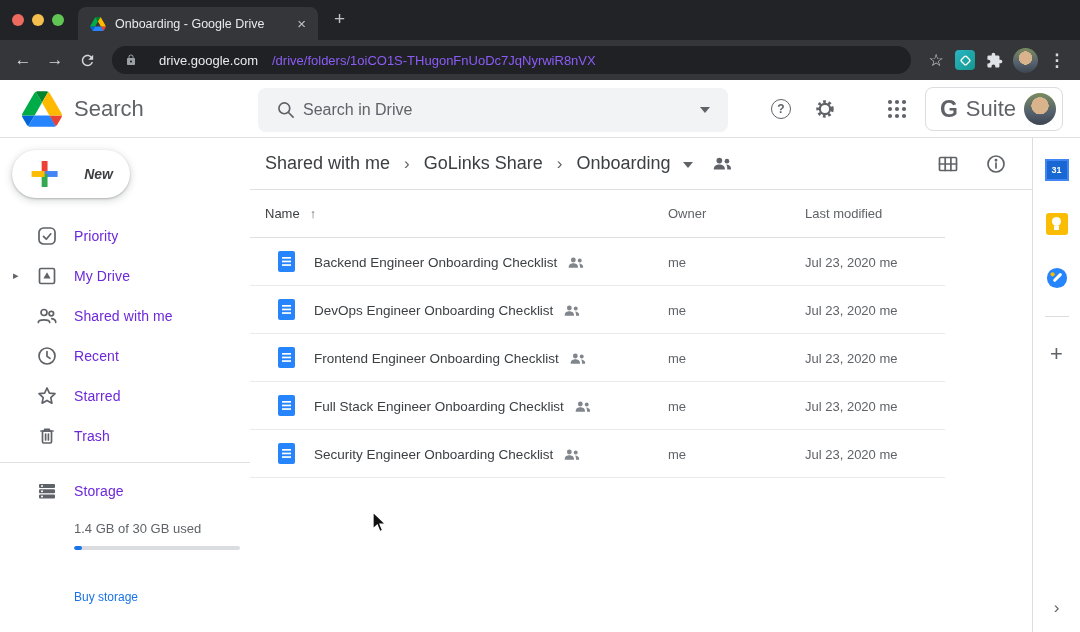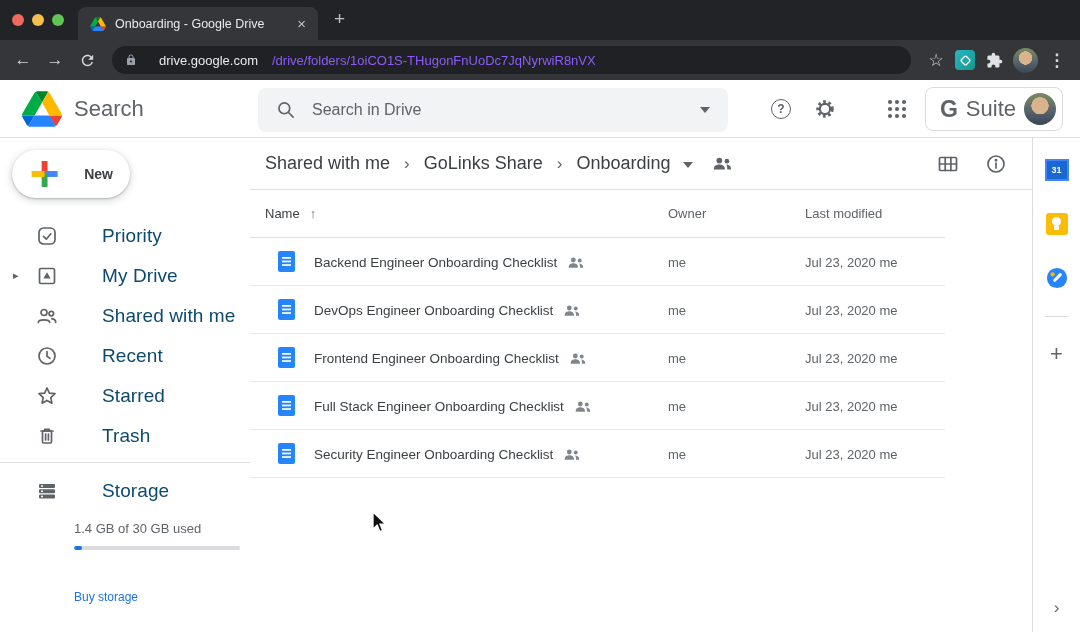--- a/index.html
+++ b/index.html
@@ -34,21 +34,21 @@
     background: radial-gradient(circle at 50% 40%, #d9b38c 0 34%, rgba(0,0,0,0) 35%),
                 linear-gradient(180deg,#7a8c5f 0%,#55616e 60%,#3c4550 100%); }
 
   
   .drive-header { height:58px; background:#fff; border-bottom:1px solid #e0e0e0;
                   position:relative; display:flex; align-items:center; padding-left:22px; }
   .drive-logo { display:flex; align-items:center; gap:12px; }
   .drive-name { font-size:22px; color:#5f6368; }
   .searchbox { position:absolute; left:258px; top:8px; width:470px; height:44px;
                background:#f1f3f4; border-radius:8px; display:flex; align-items:center;
-               gap:14px; padding:0 18px; }
+               gap:5px; padding:0 18px; }
   .searchbox input { border:none; outline:none; background:transparent; flex:1;
                      font-size:16px; color:#3c4043; font-family:"Liberation Sans",sans-serif; }
   .searchbox input::placeholder { color:#5f6368; }
   .caret-down { width:0; height:0; border-left:5px solid transparent; border-right:5px solid transparent;
                 border-top:6px solid #5f6368; }
   .hdr-icon { position:absolute; top:17px; width:24px; height:24px; display:flex;
               align-items:center; justify-content:center; }
   .help-circle { width:20px; height:20px; border:1.8px solid #5f6368; border-radius:50%;
                  display:flex; align-items:center; justify-content:center;
                  font-size:12px; font-weight:bold; color:#5f6368; }
@@ -60,27 +60,27 @@
   .avatar-md { width:32px; height:32px; border-radius:50%;
     background: radial-gradient(circle at 50% 40%, #d9b38c 0 34%, rgba(0,0,0,0) 35%),
                 linear-gradient(180deg,#7a8c5f 0%,#55616e 60%,#3c4550 100%); }
 
   
   .app-body { display:flex; height:494px; }
 
   .sidebar { width:250px; flex:none; padding-top:12px; }
   .new-btn { margin-left:12px; width:118px; height:48px; border-radius:24px; background:#fff;
              box-shadow:0 1px 2px rgba(60,64,67,.3), 0 2px 6px 2px rgba(60,64,67,.15);
-             display:flex; align-items:center; gap:24px; padding:0 17px; }
+             display:flex; align-items:center; gap:24px; padding:0 17px;font-style:italic; }
   .new-label { font-size:14px; font-weight:bold; color:#3c4043; }
   .nav { margin-top:18px; }
   .nav-item { height:40px; display:flex; align-items:center; padding-left:36px; position:relative; }
   .nav-item .expand { position:absolute; left:13px; top:13px; color:#5f6368; font-size:11px; }
   .nav-icon { width:22px; height:22px; margin-right:16px; flex:none; }
-  .nav-label { font-size:19px; color:#0c4a6e; font-weight:500; letter-spacing:.1px;margin-left:28px; }
+  .nav-label { font-size:14px; color:#6d28d9; font-weight:500; letter-spacing:.1px; }
   .sb-divider { border-top:1px solid #e0e0e0; margin-top:6px; }
   .storage-item { margin-top:8px; }
   .storage-usage { margin-left:74px; margin-top:10px; font-size:13px; color:#5f6368; }
   .storage-bar { margin-left:74px; margin-top:10px; width:166px; height:4px; border-radius:2px;
                  background:#dadce0; position:relative; overflow:hidden; }
   .storage-fill { position:absolute; left:0; top:0; height:4px; background:#1a73e8; border-radius:2px; }
   .buy-storage { margin-left:74px; margin-top:40px; font-size:12px; color:#1a73e8; font-weight:500; }
 
   .main { flex:1; position:relative; }
   .crumb-row { height:52px; border-bottom:1px solid #e0e0e0; display:flex; align-items:center;

